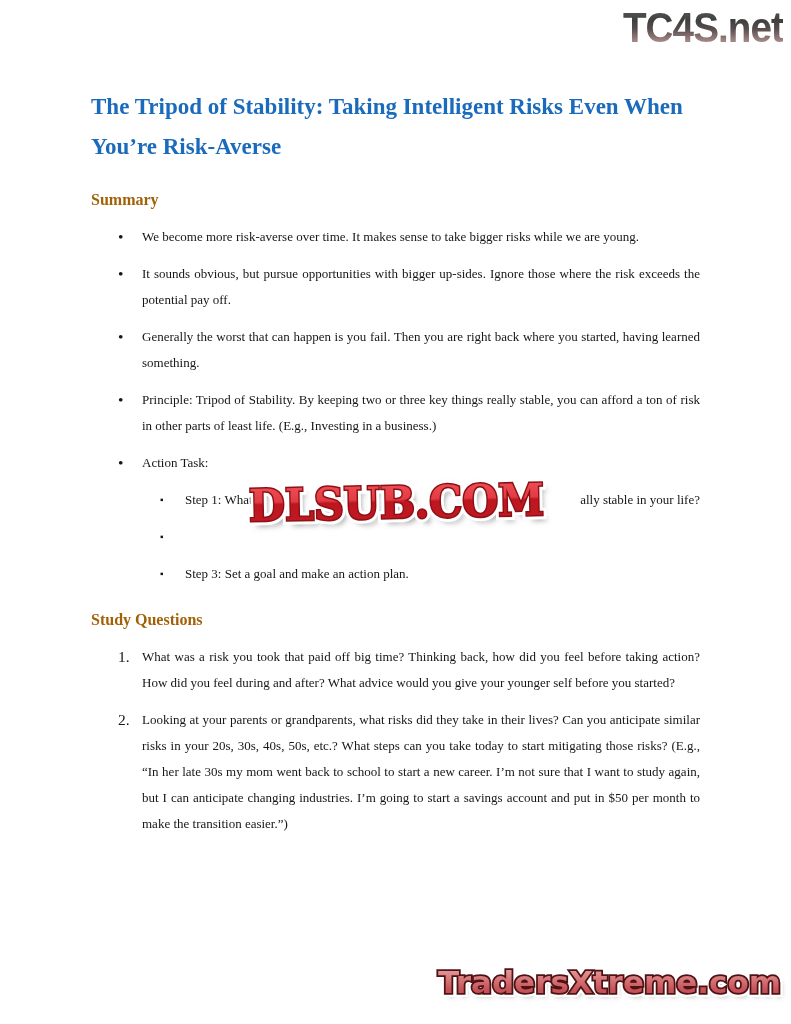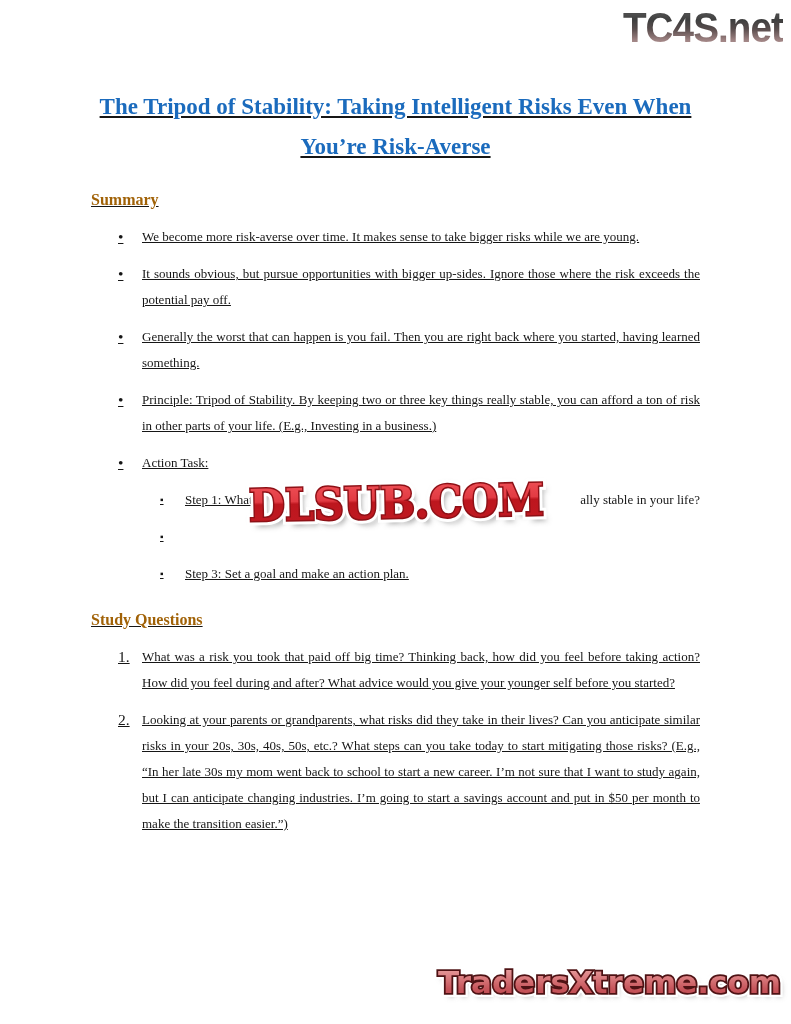--- a/index.html
+++ b/index.html
@@ -3,21 +3,20 @@
 <meta charset="utf-8">
 <style>
   html,body{margin:0;padding:0;background:#ffffff;}
   .page{
     position:relative;
     width:791px;height:1024px;
     background:#ffffff;
     font-family:"Liberation Serif", serif;
     color:#161616;
     overflow:hidden;
-    text-decoration:underline;
   }
   .content{
     padding:0 91px;
     box-sizing:border-box;
   }
   
   .tc4s{
     position:absolute;top:4px;right:8px;
     font-family:"Liberation Sans", sans-serif;
     font-weight:bold;font-size:42px;letter-spacing:-1px;
@@ -25,21 +24,20 @@
     background:linear-gradient(180deg,#4a4a4a 0%,#1f1f1f 34%,#3c2f2f 52%,#8a6a6a 74%,#b99c9c 92%,#cdb6b6 100%);
     -webkit-background-clip:text;background-clip:text;
     color:transparent;
     text-shadow:0 0 1px rgba(255,255,255,0.15);
   }
   
   .title{
     margin-top:87px;
     font-size:23px;line-height:40px;font-weight:bold;
     color:#1b6bbd;
-    text-align:center;
   }
   
   .heading{
     margin-top:20px;
     font-size:16px;line-height:26px;font-weight:bold;color:#a16207;
   }
   
   .li{display:flex;margin-top:11px;}
   .li-text{flex:1;text-align:justify;font-size:13px;line-height:26px;}
   .marker{flex:0 0 24px;margin-left:27px;font-size:15.5px;line-height:26px;}
@@ -120,21 +118,21 @@
       <div class="li-text">It sounds obvious, but pursue opportunities with bigger up-sides. Ignore those where the risk exceeds the potential pay off.</div>
     </div>
 
     <div class="li">
       <span class="marker">•</span>
       <div class="li-text">Generally the worst that can happen is you fail. Then you are right back where you started, having learned something.</div>
     </div>
 
     <div class="li">
       <span class="marker">•</span>
-      <div class="li-text">Principle: Tripod of Stability. By keeping two or three key things really stable, you can afford a ton of risk in other parts of your life. (E.g., Investing in a business.)</div>
+      <div class="li-text">Principle: Tripod of Stability. By keeping two or three key things really stable, you can afford a ton of risk in other parts of least life. (E.g., Investing in a business.)</div>
     </div>
 
     <div class="li">
       <span class="marker">•</span>
       <div class="li-text">Action Task:</div>
     </div>
 
     <div class="li sub">
       <span class="marker">▪</span>
       <div class="li-text step1-line">

